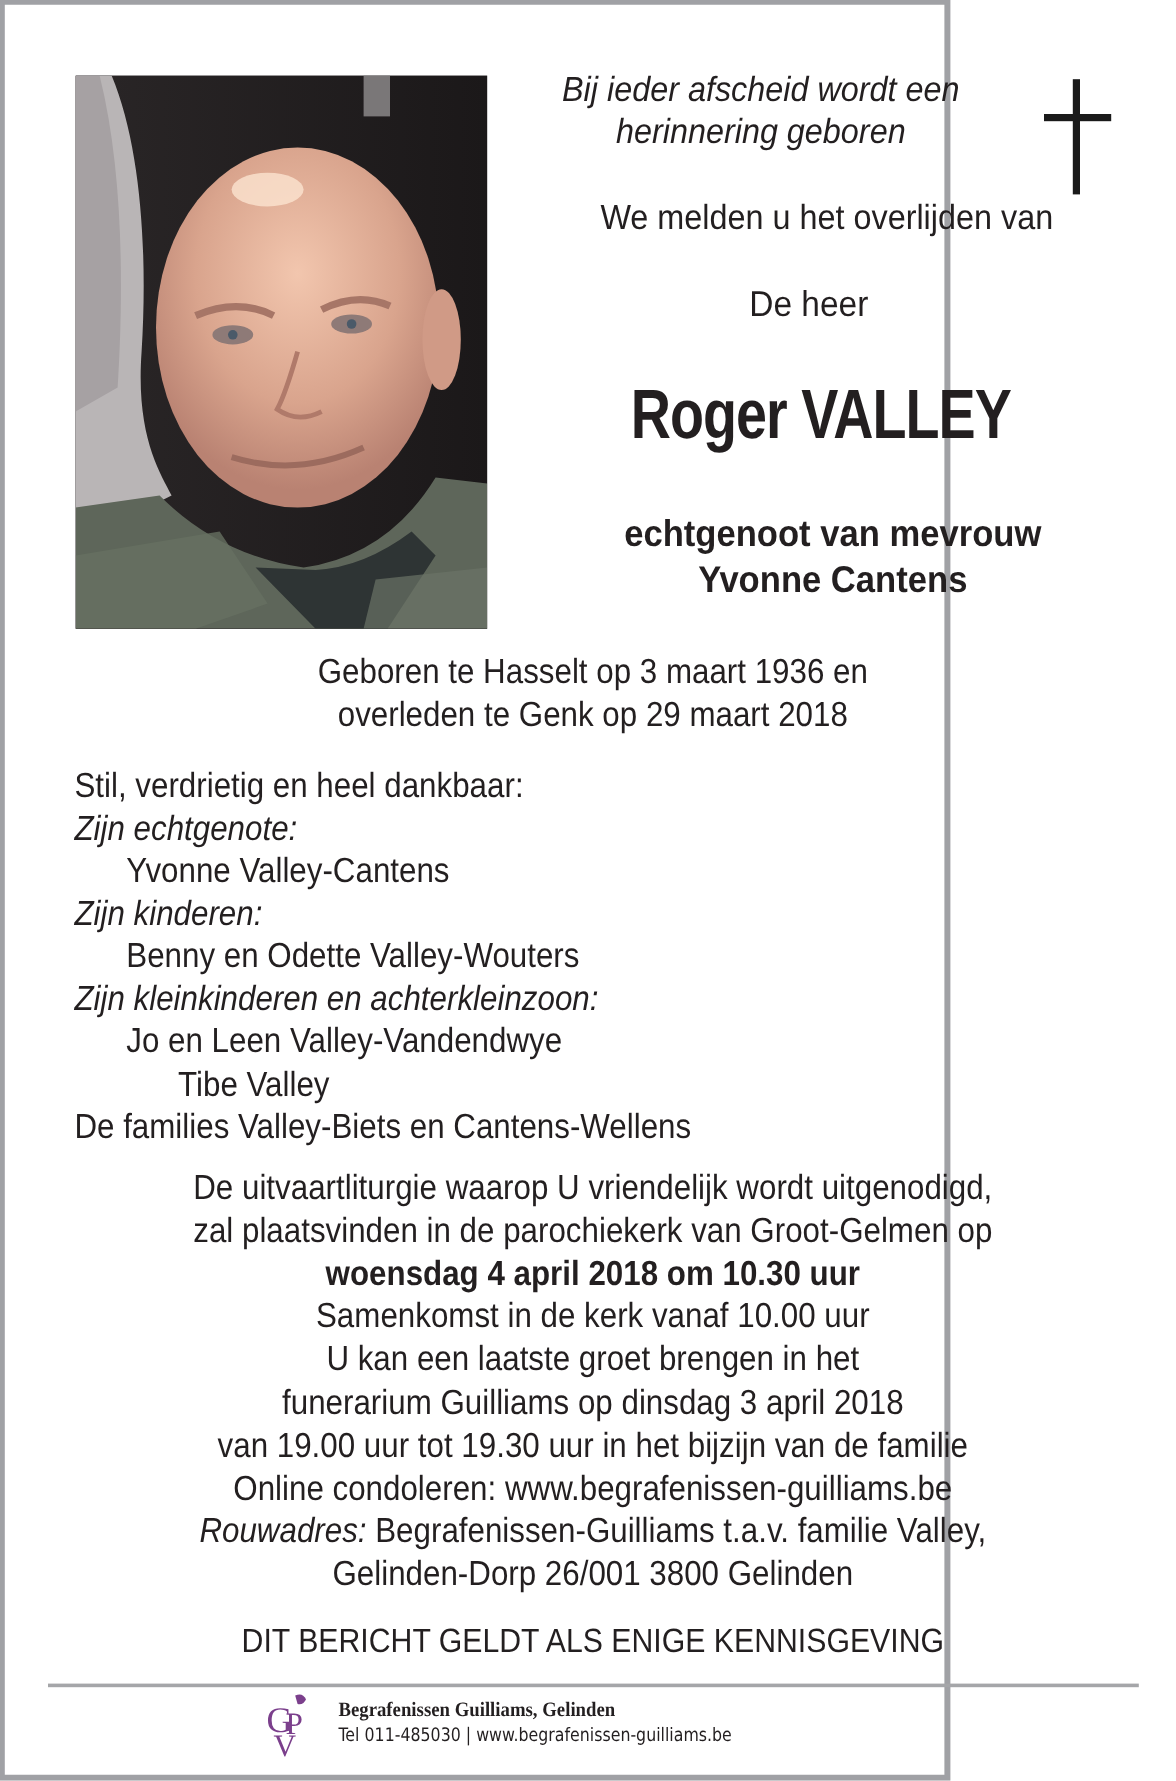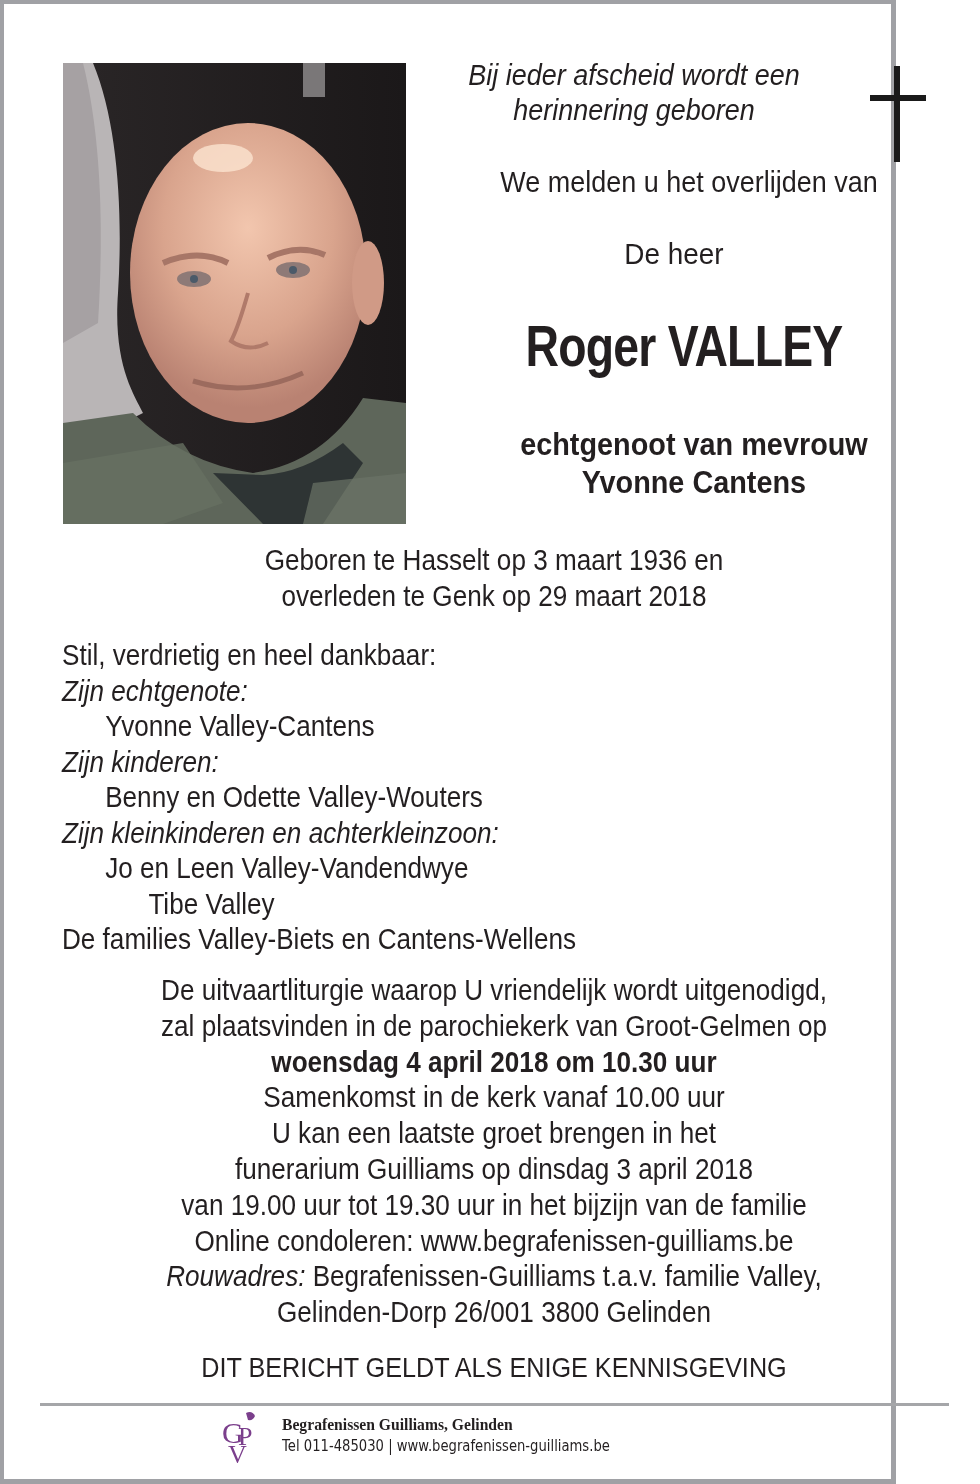--- a/index.html
+++ b/index.html
@@ -3,21 +3,21 @@
 <meta charset="utf-8">
 <style>
   html, body { margin: 0; padding: 0; }
   body {
     width: 980px; height: 1484px; position: relative; overflow: hidden;
     background: #ffffff;
     font-family: "Liberation Sans", sans-serif;
     color: #231f20;
   }
   .frame {
-    position: absolute; left: 0; top: 0; width: 896px; height: 1484px;
+    position: absolute; left: 0; top: 0; width: 792px; height: 1484px;
     box-sizing: border-box;
     border-left: 4px solid #a0a1a5;
     border-top: 4px solid #a0a1a5;
     border-right: 5px solid #a0a1a5;
     border-bottom: 5px solid #a0a1a5;
     background: #fff;
   }
   .abs { position: absolute; white-space: nowrap; }
   .c { transform-origin: center top; }
   .l { transform-origin: left top; }

